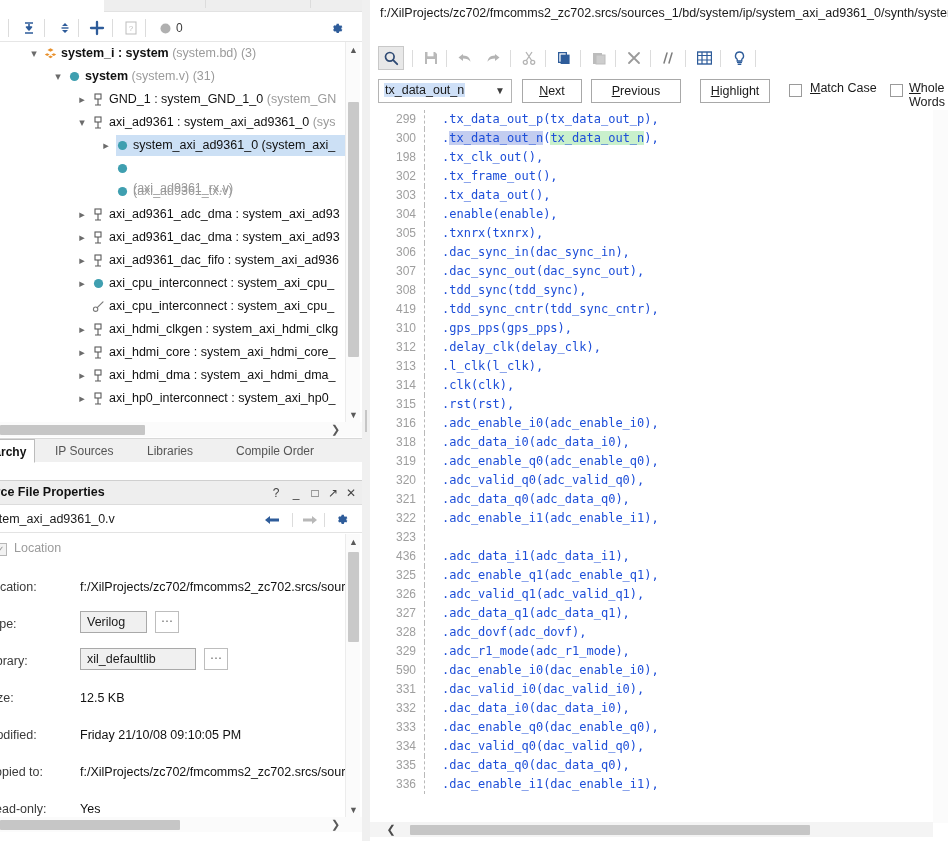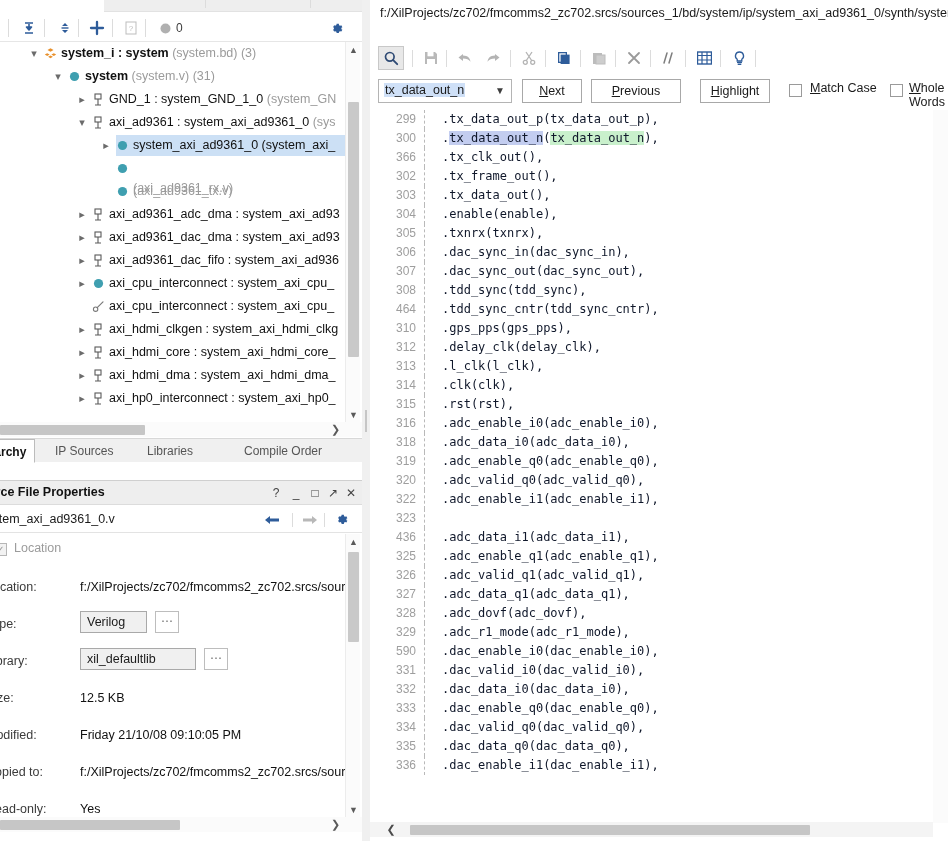--- a/index.html
+++ b/index.html
@@ -91,21 +91,21 @@
   .pbtn { position: absolute; top: 3px; height: 24px; border: 1px solid #a8a8a8; background: #ffffff; font-size: 12.5px; display:flex;align-items:center;justify-content:center; color: #1a1a1a;}
   .pbtn u { text-decoration: underline; }
   .chk2 { position: absolute; top: 8px; width: 13px; height: 13px; border: 1px solid #9a9a9a; background: #ffffff;}
   .chk2lbl { position: absolute; top: 5px; font-size: 12.5px; color: #1a1a1a;}
 
   
   .code { position: absolute; left: 0; top: 110px; width: 563px; height: 713px; background: #ffffff; overflow: hidden;}
   .cline { position: relative; height: 19px; font-family: "DejaVu Sans Mono", monospace; font-size: 12px; line-height: 19px; white-space: pre;}
   .cline .ln { position: absolute; left: 2px; width: 44px; text-align: right; color: #9e9e9e; font-family: "Liberation Sans", sans-serif; font-size: 12px;}
   .cline .gut { position: absolute; left: 54px; top: 0; width: 1px; height: 19px; border-left: 1px dashed #b9b9b9;}
-  .cline .txt { position: absolute; left: 72px; top: 0; color: #0f172a; text-align: center;}
+  .cline .txt { position: absolute; left: 72px; top: 0; color: #1d4ed8; text-align: center;}
   .hlblue { background: #c3cdf0; }
   .hlgreen { background: #c9f0cc; }
 
   .code-vsb { position: absolute; right: 0; top: 110px; width: 15px; height: 713px; background: #fbfbfb;}
   .code-hsb { position: absolute; left: 0; bottom: 4px; width: 563px; height: 15px; background: #f4f4f4;}
   .code-hsb .thumb { position: absolute; top: 3px; left: 40px; width: 400px; height: 10px; background: #c6c6c6; border-radius:1px;}
   .code-hsb .arwl { position: absolute; left: 14px; top: 0; width: 14px; height:15px; display:flex;align-items:center;justify-content:center;color:#4a4a4a;font-size:11px;}
 </style>
 </head>
 <body>
@@ -332,21 +332,21 @@
 
     <div class="hsb" style="left:0; top:408px; width:362px;">
       <div class="thumb" style="left:0px; width:145px;"></div>
       <div class="arrowrt" style="right:19px;">❯</div>
     </div>
 
     <div class="ltabs" id="ltabs">
         <div class="ltab sel" style="left: -38px;">Hierarchy</div>
         <div class="ltab" style="left: 47px;">IP Sources</div>
         <div class="ltab" style="left: 139px;">Libraries</div>
-        <div class="ltab" style="left: 236px;">Compile Order</div>
+        <div class="ltab" style="left: 228px;">Compile Order</div>
       </div>
 
     <div id="props">
       <div class="pr-title">
         <div class="txt">Source File Properties</div>
         <div class="winbtn" style="left:268px;">?</div>
         <div class="winbtn" style="left:288px;">_</div>
         <div class="winbtn" style="left:307px;">□</div>
         <div class="winbtn" style="left:325px;">↗</div>
         <div class="winbtn" style="left:343px;">✕</div>
@@ -526,38 +526,39 @@
         </div>
       <div class="chk2" style="left:419px;"></div>
       <div class="chk2lbl" style="left:440px;"><u>M</u>atch Case</div>
       <div class="chk2" style="left:520px;"></div>
       <div class="chk2lbl" style="left:539px;"><u>W</u>hole Words</div>
     </div>
 
     <div class="code" id="code">
         <div class="cline"><div class="ln">299</div><div class="gut"></div><div class="txt">.tx_data_out_p(tx_data_out_p),</div></div>
         <div class="cline"><div class="ln">300</div><div class="gut"></div><div class="txt">.<span class="hlblue">tx_data_out_n</span>(<span class="hlgreen">tx_data_out_n</span>),</div></div>
-        <div class="cline"><div class="ln">366</div><div class="gut"></div><div class="txt">.tx_clk_out(),</div></div>
+        <div class="cline"><div class="ln">198</div><div class="gut"></div><div class="txt">.tx_clk_out(),</div></div>
         <div class="cline"><div class="ln">302</div><div class="gut"></div><div class="txt">.tx_frame_out(),</div></div>
         <div class="cline"><div class="ln">303</div><div class="gut"></div><div class="txt">.tx_data_out(),</div></div>
         <div class="cline"><div class="ln">304</div><div class="gut"></div><div class="txt">.enable(enable),</div></div>
         <div class="cline"><div class="ln">305</div><div class="gut"></div><div class="txt">.txnrx(txnrx),</div></div>
         <div class="cline"><div class="ln">306</div><div class="gut"></div><div class="txt">.dac_sync_in(dac_sync_in),</div></div>
         <div class="cline"><div class="ln">307</div><div class="gut"></div><div class="txt">.dac_sync_out(dac_sync_out),</div></div>
         <div class="cline"><div class="ln">308</div><div class="gut"></div><div class="txt">.tdd_sync(tdd_sync),</div></div>
-        <div class="cline"><div class="ln">464</div><div class="gut"></div><div class="txt">.tdd_sync_cntr(tdd_sync_cntr),</div></div>
+        <div class="cline"><div class="ln">419</div><div class="gut"></div><div class="txt">.tdd_sync_cntr(tdd_sync_cntr),</div></div>
         <div class="cline"><div class="ln">310</div><div class="gut"></div><div class="txt">.gps_pps(gps_pps),</div></div>
         <div class="cline"><div class="ln">312</div><div class="gut"></div><div class="txt">.delay_clk(delay_clk),</div></div>
         <div class="cline"><div class="ln">313</div><div class="gut"></div><div class="txt">.l_clk(l_clk),</div></div>
         <div class="cline"><div class="ln">314</div><div class="gut"></div><div class="txt">.clk(clk),</div></div>
         <div class="cline"><div class="ln">315</div><div class="gut"></div><div class="txt">.rst(rst),</div></div>
         <div class="cline"><div class="ln">316</div><div class="gut"></div><div class="txt">.adc_enable_i0(adc_enable_i0),</div></div>
         <div class="cline"><div class="ln">318</div><div class="gut"></div><div class="txt">.adc_data_i0(adc_data_i0),</div></div>
         <div class="cline"><div class="ln">319</div><div class="gut"></div><div class="txt">.adc_enable_q0(adc_enable_q0),</div></div>
         <div class="cline"><div class="ln">320</div><div class="gut"></div><div class="txt">.adc_valid_q0(adc_valid_q0),</div></div>
+        <div class="cline"><div class="ln">321</div><div class="gut"></div><div class="txt">.adc_data_q0(adc_data_q0),</div></div>
         <div class="cline"><div class="ln">322</div><div class="gut"></div><div class="txt">.adc_enable_i1(adc_enable_i1),</div></div>
         <div class="cline"><div class="ln">323</div><div class="gut"></div></div>
         <div class="cline"><div class="ln">436</div><div class="gut"></div><div class="txt">.adc_data_i1(adc_data_i1),</div></div>
         <div class="cline"><div class="ln">325</div><div class="gut"></div><div class="txt">.adc_enable_q1(adc_enable_q1),</div></div>
         <div class="cline"><div class="ln">326</div><div class="gut"></div><div class="txt">.adc_valid_q1(adc_valid_q1),</div></div>
         <div class="cline"><div class="ln">327</div><div class="gut"></div><div class="txt">.adc_data_q1(adc_data_q1),</div></div>
         <div class="cline"><div class="ln">328</div><div class="gut"></div><div class="txt">.adc_dovf(adc_dovf),</div></div>
         <div class="cline"><div class="ln">329</div><div class="gut"></div><div class="txt">.adc_r1_mode(adc_r1_mode),</div></div>
         <div class="cline"><div class="ln">590</div><div class="gut"></div><div class="txt">.dac_enable_i0(dac_enable_i0),</div></div>
         <div class="cline"><div class="ln">331</div><div class="gut"></div><div class="txt">.dac_valid_i0(dac_valid_i0),</div></div>

